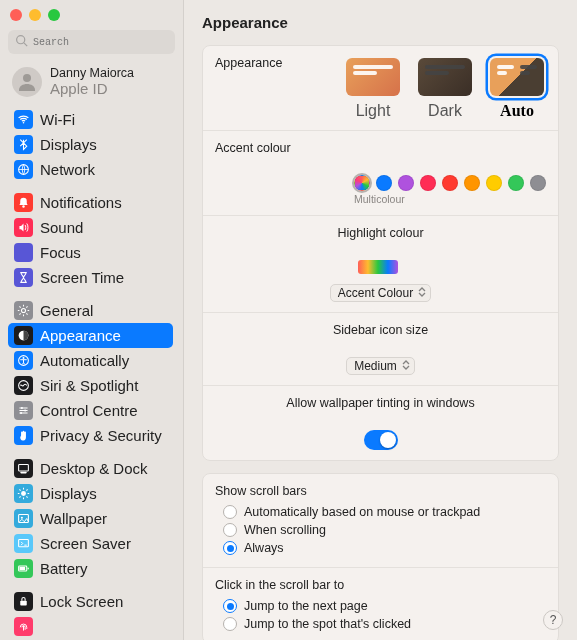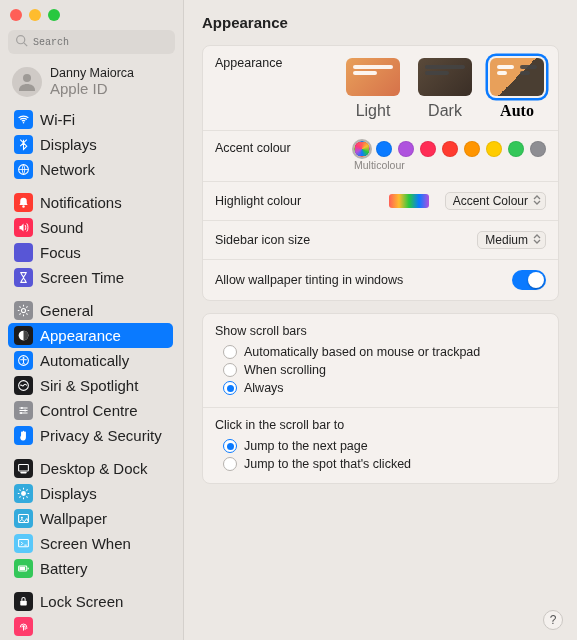--- a/index.html
+++ b/index.html
@@ -25,21 +25,21 @@
   .side-scroll::-webkit-scrollbar-thumb { background: #cbc7c3; border-radius: 3px; }
   .side-group { padding: 2px 8px 6px; }
   .side-item { display: flex; align-items: center; gap: 7px; padding: 3px 6px; border-radius: 5px; font-size: 15px; cursor: default; }
   .side-item.active { background: #0a7aff; color: #fff; }
   .side-icon { width: 19px; height: 19px; border-radius: 4px; display: flex; align-items: center; justify-content: center; flex-shrink: 0; }
   .side-icon svg { width: 13px; height: 13px; fill: #fff; }
   .main { flex: 1; overflow-y: auto; padding: 14px 18px 18px 18px; position: relative; }
   .page-title { font-size: 15px; font-weight: 600; margin-bottom: 14px; }
   .card { background: #f5f1ee; border: 1px solid #e1ddd9; border-radius: 8px; margin-bottom: 12px; padding: 0; }
   .row { display: flex; align-items: center; padding: 10px 12px; font-size: 12.5px; gap: 10px; }
-  .row + .row { border-top: 1px solid #e4e0dc; }
+  .row + .row { border-top: 1px solid #e4e0dc; flex-direction: column; }
   .row-label { flex: 0 0 auto; }
   .row-fill { flex: 1; }
   .thumbs { display: flex; gap: 14px; margin-left: auto; }
   .thumb-col { text-align: center; }
   .thumb { width: 54px; height: 38px; border-radius: 6px; background: linear-gradient(135deg,#e8a05a,#d6724a); position: relative; display:flex; align-items:center; justify-content:center; }
   .thumb.dark { background: linear-gradient(135deg,#5a4a3a,#3a2e26); }
   .thumb.auto { background: linear-gradient(135deg,#e8a05a 50%,#4a3e32 50%); }
   .thumb-inner { position:absolute; inset:4px; border-radius:4px; display:flex; flex-direction:column; gap:2px; padding:3px; }
   .thumb-inner .bar { height:4px; border-radius:2px; background:#fff; opacity:.9;}
   .thumb.dark .thumb-inner .bar, .thumb.auto .tr .bar { background:#444; opacity:.9;}
@@ -253,21 +253,21 @@
             </div>
             <span>Wallpaper</span>
           </div>
           <div class="side-item">
             <div class="side-icon" style="background: rgb(90, 200, 250);">
               <svg viewBox="0 0 16 16">
                 <rect x="2" y="3" width="12" height="9" rx="1" fill="none" stroke="#fff" stroke-width="1.3"></rect>
                 <path d="M5 6l2 2-2 2M9 10h3" fill="none" stroke="#fff" stroke-width="1.2"></path>
               </svg>
             </div>
-            <span>Screen When</span>
+            <span>Screen Saver</span>
           </div>
           <div class="side-item">
             <div class="side-icon" style="background: rgb(52, 199, 89);">
               <svg viewBox="0 0 16 16">
                 <rect x="2" y="5" width="10" height="6" rx="1" fill="none" stroke="#fff" stroke-width="1.3"></rect>
                 <rect x="3" y="6" width="7" height="4" fill="#fff"></rect>
                 <rect x="13" y="7" width="1.5" height="2" fill="#fff"></rect>
               </svg>
             </div>
             <span>Battery</span>

